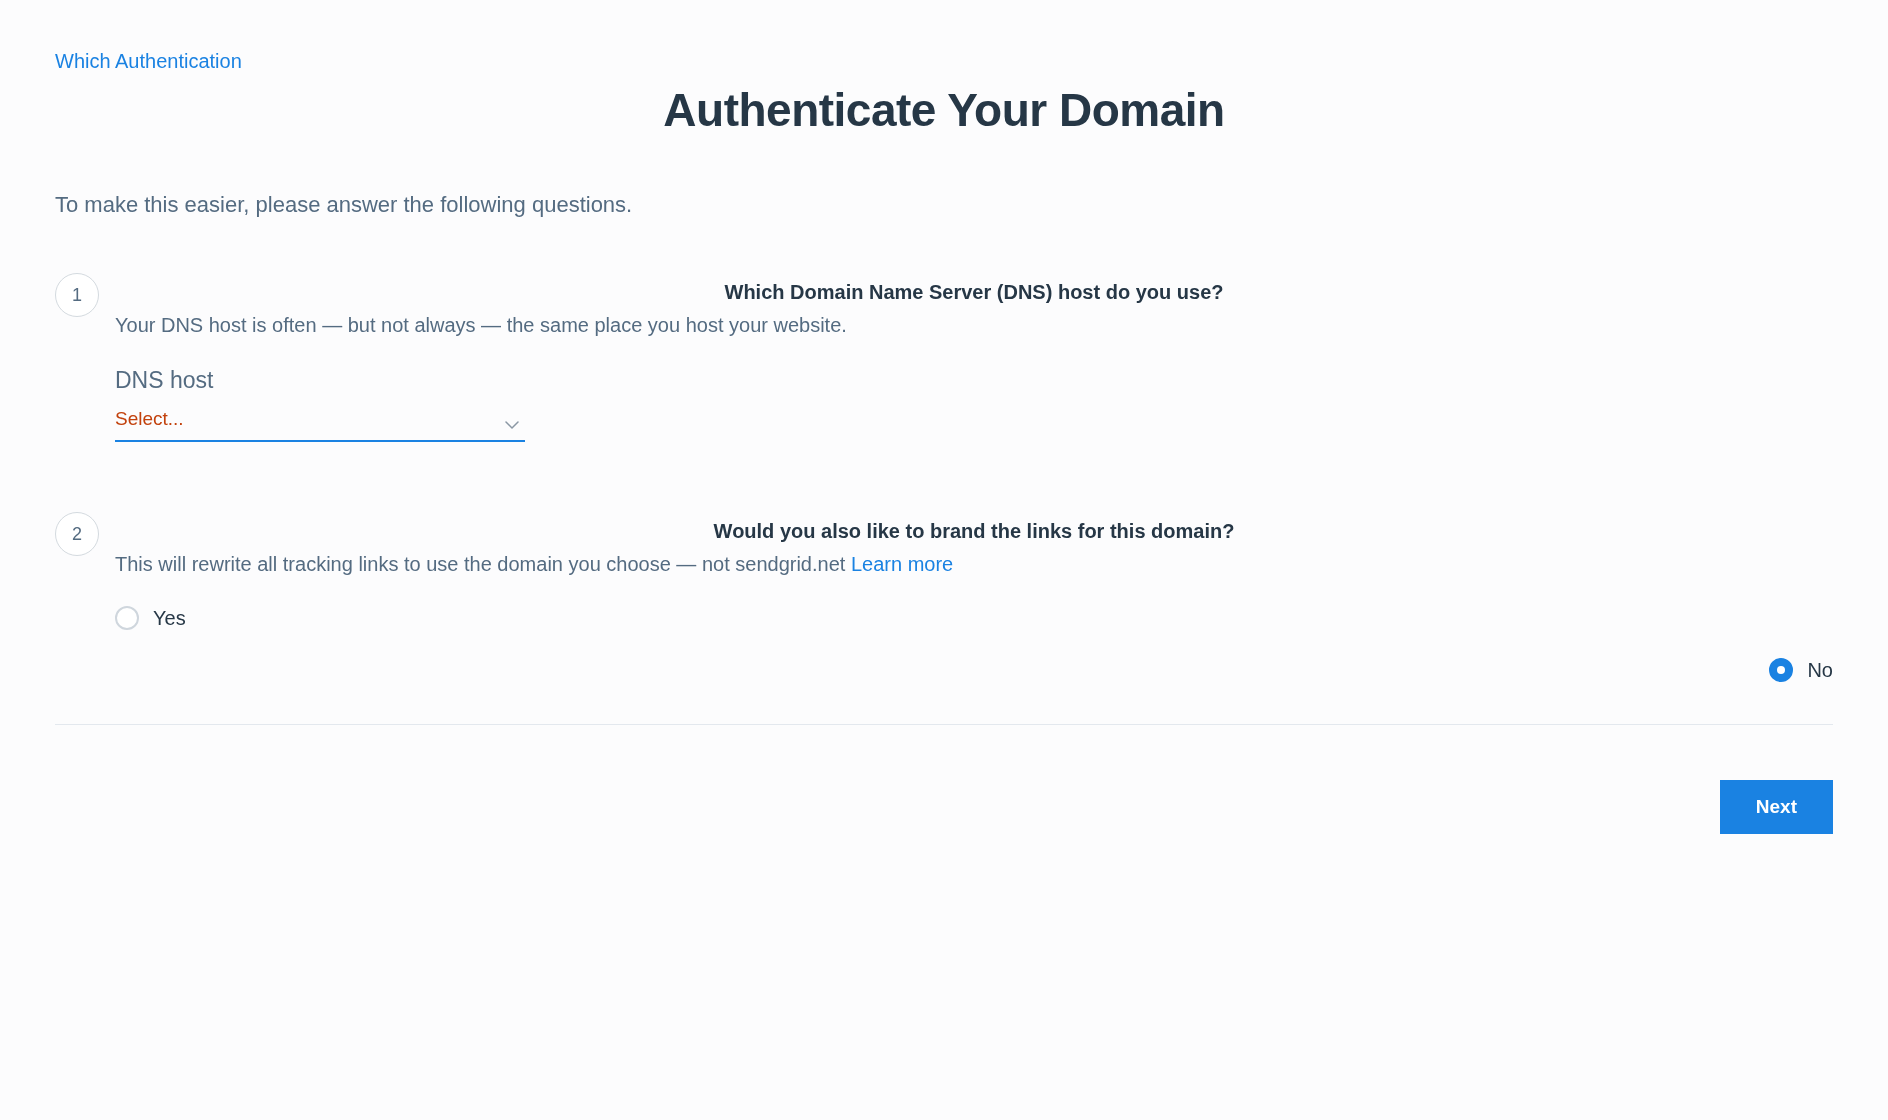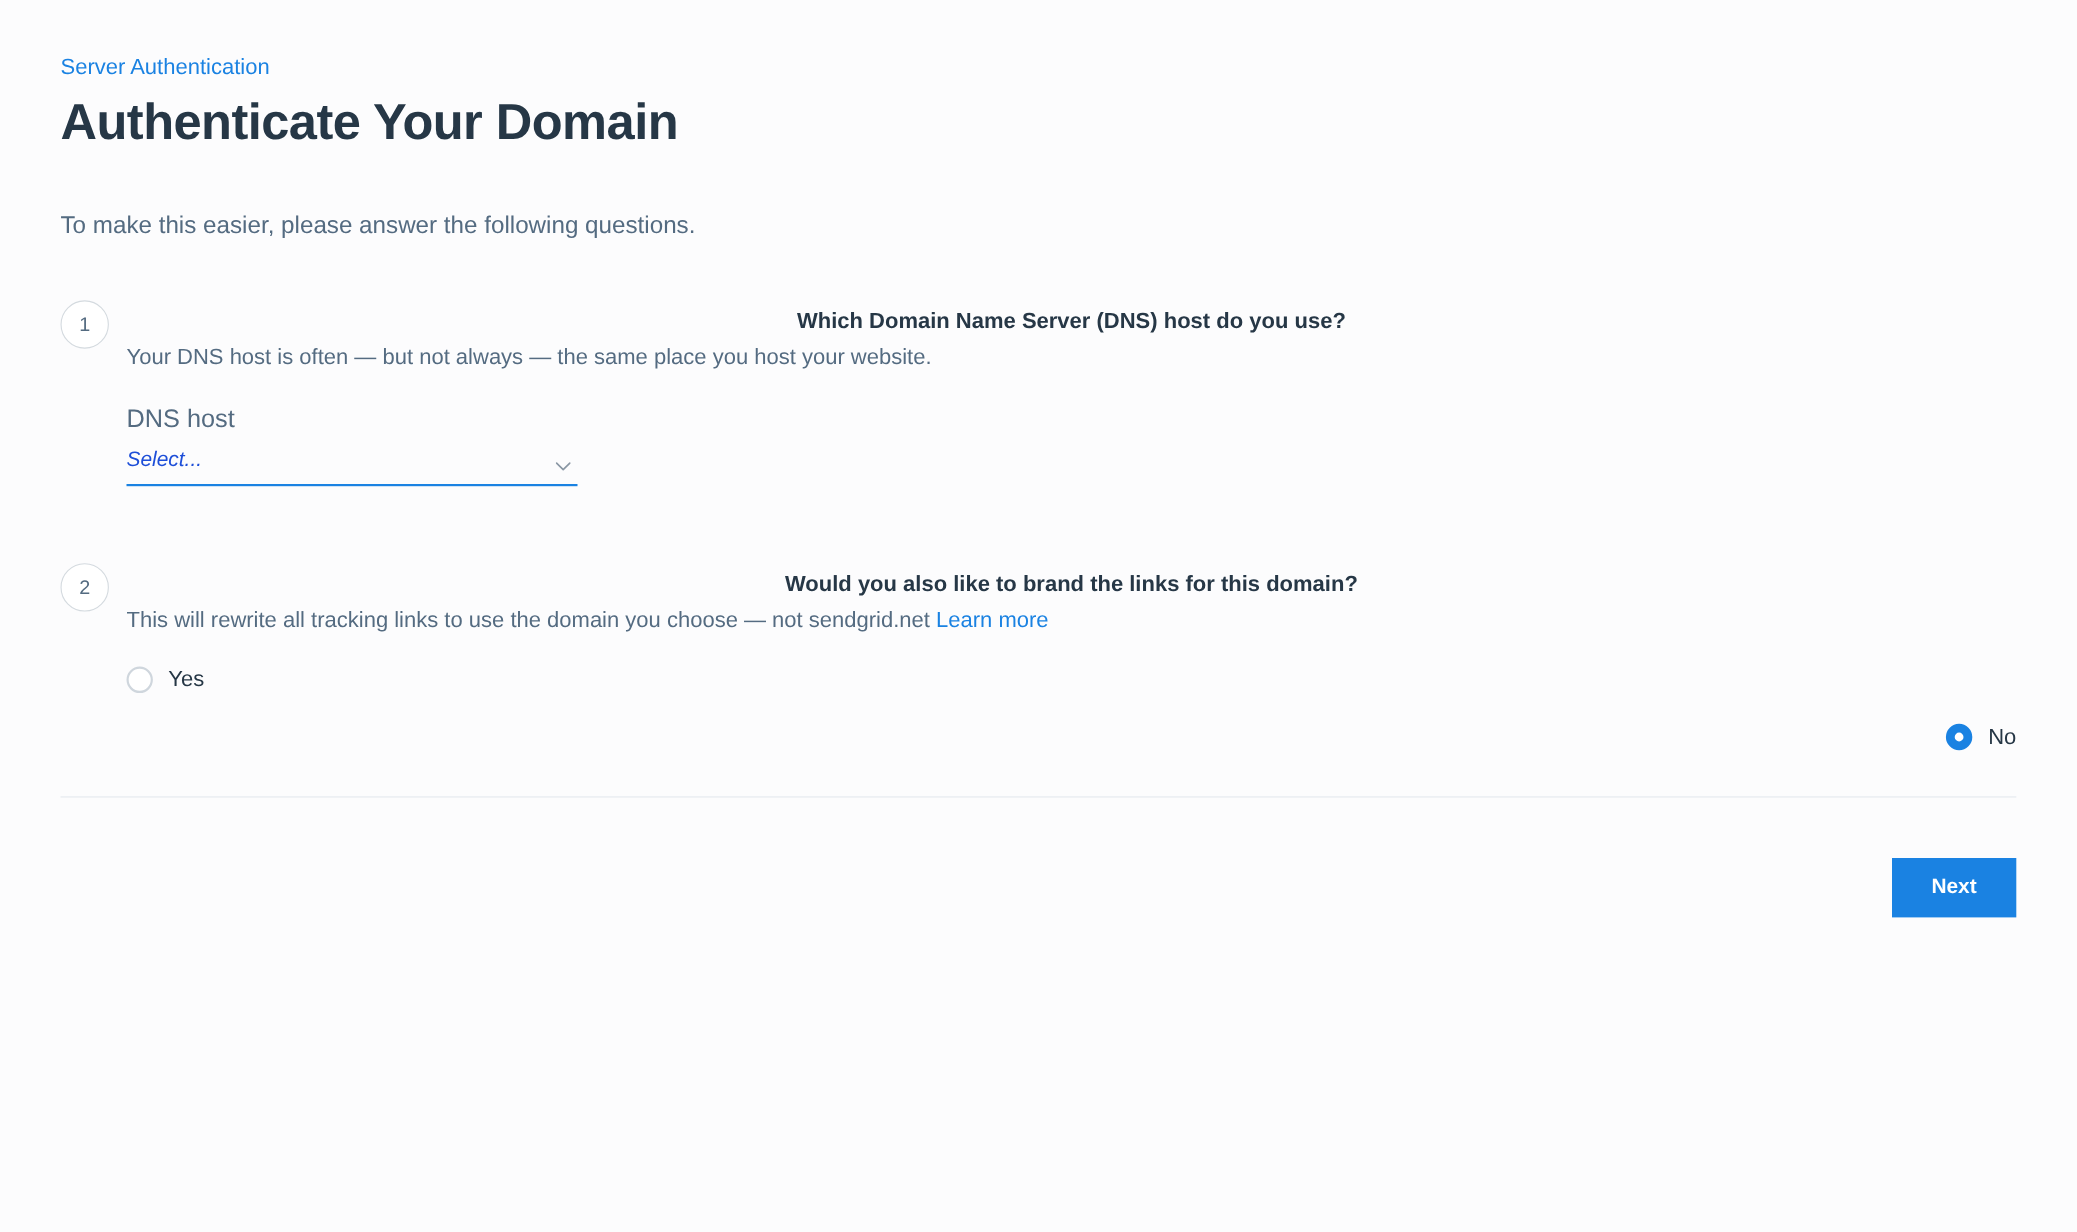--- a/index.html
+++ b/index.html
@@ -15,20 +15,21 @@
     font-size: 20px;
     font-weight: 400;
     margin-bottom: 10px;
   }
   .page-title {
     font-size: 46px;
     font-weight: 700;
     color: #263746;
     letter-spacing: -0.5px;
     margin-bottom: 55px;
+    text-align: center;
   }
   .intro {
     font-size: 22px;
     color: #546b81;
     margin-bottom: 55px;
     font-weight: 400;
   }
   .step {
     display: flex;
     align-items: flex-start;
@@ -73,26 +74,25 @@
   .select-wrap {
     position: relative;
     width: 410px;
   }
   .select-input {
     width: 100%;
     border: none;
     border-bottom: 2px solid #1a82e2;
     background: transparent;
     font-size: 19px;
-    color: #1d4ed8;
+    color: #c2410c;
     padding: 6px 30px 10px 0;
     appearance: none;
     cursor: pointer;
     outline: none;
-    font-style: italic;
   }
   .select-wrap .chevron {
     position: absolute;
     right: 6px;
     top: 10px;
     pointer-events: none;
   }
   .radio-row {
     display: flex;
     align-items: center;
@@ -131,21 +131,21 @@
     border: none;
     font-size: 19px;
     padding: 16px 36px;
     cursor: pointer;
     font-weight: 700;
   }
 </style>
 </head>
 <body>
 
-<div class="breadcrumb">Server Authentication</div>
+<div class="breadcrumb">Which Authentication</div>
 <h1 class="page-title">Authenticate Your Domain</h1>
 <p class="intro">To make this easier, please answer the following questions.</p>
 
 <div class="step">
   <div class="step-number">1</div>
   <div class="step-body">
     <div class="step-title">Which Domain Name Server (DNS) host do you use?</div>
     <div class="step-desc">Your DNS host is often — but not always — the same place you host your website.</div>
     <label class="field-label">DNS host</label>
     <div class="select-wrap">

